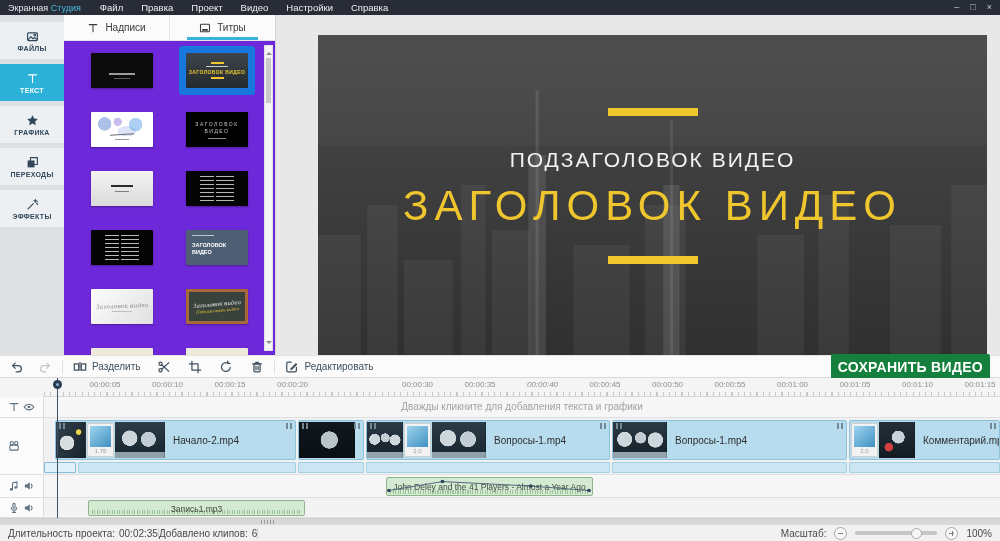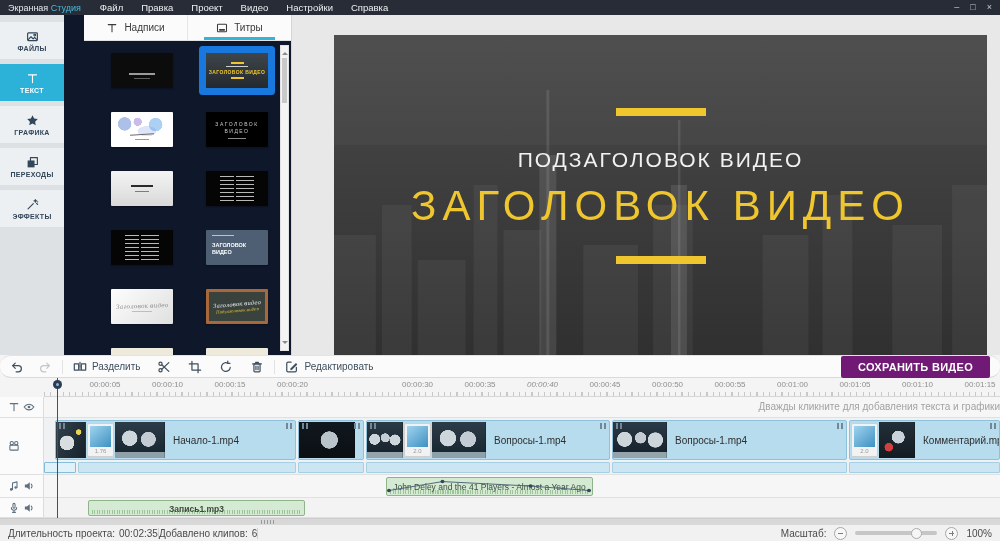--- a/index.html
+++ b/index.html
@@ -26,22 +26,22 @@
              gap:5px; z-index:3; overflow:visible; }
   .side-item { height:37px; background:#edf0f2; display:flex; flex-direction:column; align-items:center;
                justify-content:center; gap:2px; color:#31465a; position:relative; cursor:default; }
   .side-item .icon svg { width:13px; height:13px; display:block; }
   .side-label { font-size:7px; font-weight:bold; letter-spacing:.3px; }
   .side-item.active { background:#2cb1d8; color:#fff; }
   .side-item.active::after { content:""; position:absolute; right:-6px; top:50%; margin-top:-6px;
                border:6px solid transparent; border-left-color:#2cb1d8; }
 
   
-  .templates { width:228px; background:#0f172a; border-right:1px solid #d5d5d5; position:relative;
-               display:flex; flex-direction:column;padding-left:20px; }
+  .templates { width:212px; background:#6d28d9; border-right:1px solid #d5d5d5; position:relative;
+               display:flex; flex-direction:column; }
   .tabs { height:26px; display:flex; border-bottom:1px solid #e2e2e2; background:#fbfbfb; flex:none; }
   .tab { flex:1; display:flex; align-items:center; justify-content:center; gap:6px; font-size:10px;
          color:#3a3a3a; position:relative; cursor:default; }
   .tab:first-child { border-right:1px solid #e6e6e6; }
   .tab .icon svg { width:12px; height:12px; display:block; }
   .tab.active::after { content:""; position:absolute; left:16%; right:16%; bottom:0; height:3px; background:#37b3d9; }
   .thumb-grid { flex:1; overflow:hidden; padding:12px 0 0 27px; display:grid;
                 grid-template-columns:62px 62px; column-gap:33px; row-gap:24px; align-content:start; }
   .thumb { width:62px; height:35px; position:relative; border-radius:1px; overflow:hidden;
            box-shadow:0 1px 2px rgba(0,0,0,.3); cursor:default; }
@@ -91,45 +91,45 @@
   .vf-inner { position:absolute; inset:0; display:flex; flex-direction:column; align-items:center;
               justify-content:center; margin-top:-18px; }
   .vbar { width:90px; height:8px; }
   .vf-subtitle { margin-top:32px; color:#f2f2f2; font-size:21px; letter-spacing:2px; white-space:nowrap; }
   .vf-title { margin-top:10px; font-size:42px; letter-spacing:6px; white-space:nowrap; }
   .vbar.bottom { margin-top:26px; }
 
   
   .toolbar { position:absolute; top:355px; left:0; right:0; height:23px; background:#fbfbfb;
              border-top:1px solid #e3e3e3; border-bottom:1px solid #dadada;
-             display:flex; align-items:center; padding:0 10px;border-radius:11px; }
+             display:flex; align-items:center; padding:0 10px; }
   .tb-btn { display:flex; align-items:center; gap:5px; color:#3e4f5e; font-size:10px; cursor:default; }
   .tb-btn .icon svg { width:14px; height:14px; display:block; }
   .tb-btn.disabled { color:#c2c6ca; }
   .tb-sep { width:1px; height:14px; background:#e2e2e2; margin:0 10px; }
   .gap8 { margin-left:14px; } .gap16 { margin-left:17px; }
-  .save-btn { margin-left:auto; background:#701a75; color:#fff; font-size:11px; font-weight:bold;
-              letter-spacing:.3px; padding:5px 17px; border-radius:2px; border:none; cursor:default; }
+  .save-btn { margin-left:auto; background:#15803d; color:#fff; font-size:14px; font-weight:bold;
+              letter-spacing:.3px; padding:5px 7px; border-radius:2px; border:none; cursor:default; }
 
   
   .timeline { position:absolute; top:378px; left:0; right:0; height:146px; background:#f4f4f4; }
   .ruler { position:absolute; top:0; left:44px; right:0; height:19px; border-bottom:1px solid #d6d6d6;
            background-image:repeating-linear-gradient(to right,#c8c8c8 0 1px, transparent 1px 6.25px);
            background-size:100% 4px; background-position:0 14px; background-repeat:no-repeat; }
   .ruler-label { position:absolute; top:2px; transform:translateX(-50%); font-size:8px; color:#8f8f8f; white-space:nowrap; }
   .track { position:absolute; left:0; right:0; display:flex; border-bottom:1px solid #e0e0e0; }
   .thead { width:44px; flex:none; background:#fbfbfb; border-right:1px solid #dcdcdc;
            display:flex; align-items:center; justify-content:space-between; padding:0 8px; color:#5d7080; }
   .thead .icon svg { width:12px; height:12px; display:block; }
   .tbody { flex:1; position:relative; }
   .track-text  { top:19px;  height:21px; } .track-text  .tbody { background:#f6f6f6; }
   .track-video { top:40px;  height:57px; } .track-video .tbody { background:#f0f1f2; }
   .track-music { top:97px;  height:23px; } .track-music .tbody { background:#f6f6f6; }
-  .track-voice { top:120px; height:20px;font-weight:bold; } .track-voice .tbody { background:#f3f3f3; }
-  .hint { position:absolute; inset:0; text-align:right; line-height:20px; font-size:10px; color:#a3a3a3; }
+  .track-voice { top:120px; height:20px; } .track-voice .tbody { background:#f3f3f3; }
+  .hint { position:absolute; inset:0; text-align:center; line-height:20px; font-size:10px; color:#a3a3a3; }
 
   .clip { position:absolute; top:2px; height:40px; background:#b7dcee; border:1px solid #8fc2da;
           border-radius:2px; display:flex; align-items:center; overflow:hidden; }
   .clip-label { font-size:10px; color:#2e2e2e; margin-left:8px; white-space:nowrap; }
   .h-l,.h-r { position:absolute; top:2px; width:2px; height:6px; background:#738794; }
   .h-l { left:3px;  box-shadow:4px 0 0 #738794; }
   .h-r { right:7px; box-shadow:4px 0 0 #738794; }
   .tmb { height:36px; flex:none; border-right:1px solid rgba(0,0,0,.18); }
   .tmb-studio { background: radial-gradient(circle at 78% 28%, #e8d44d 0 2.5px, transparent 3px),
                 radial-gradient(circle at 38% 58%, #d8dde0 0 26%, transparent 27%),
@@ -490,21 +490,21 @@
           </span>
       </div>
       <div class="tbody" id="video-lane">
           <div class="clip" style="left: 11px; width: 241px;">
             <div class="tmb tmb-studio" style="width: 30px;"></div>
             <div class="pip">
               <div class="pip-screen"></div>
               <div class="pip-cap">1.76</div>
             </div>
             <div class="tmb tmb-desk" style="width: 50px;"></div>
-            <span class="clip-label">Начало-1.mp4</span>
+            <span class="clip-label">Начало-2.mp4</span>
             <span class="h-l"></span>
             <span class="h-r"></span>
           </div>
           <div class="clip" style="left: 254px; width: 66px;">
             <div class="tmb tmb-person" style="width: 56px;"></div>
             <span class="h-l"></span>
             <span class="h-r"></span>
           </div>
           <div class="clip" style="left: 322px; width: 244px;">
             <div class="tmb tmb-desk2" style="width: 36px;"></div>

